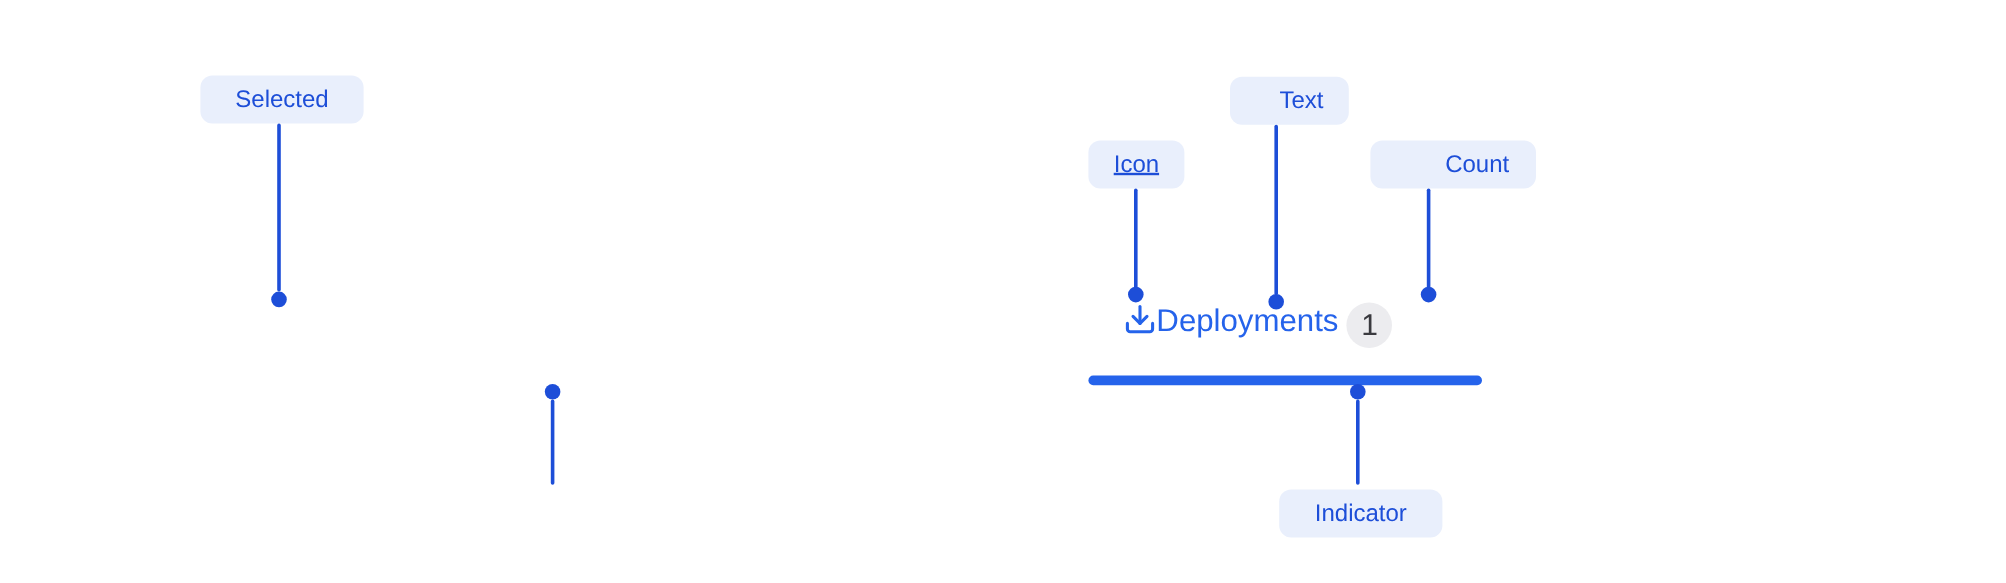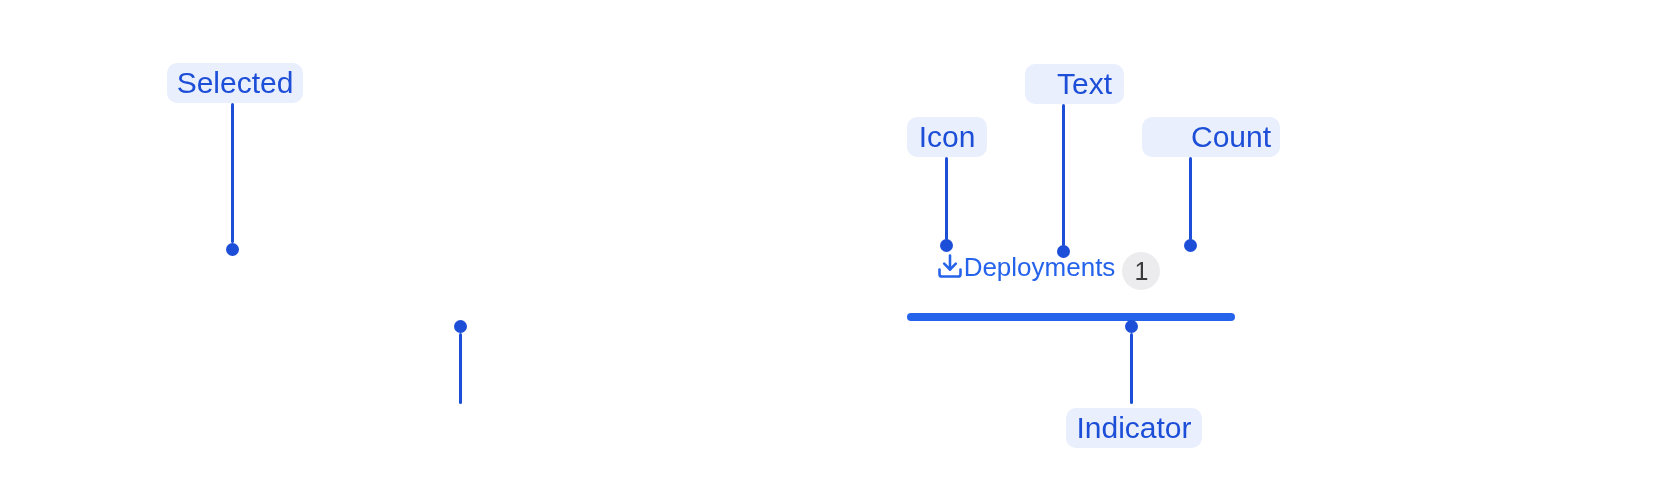--- a/index.html
+++ b/index.html
@@ -45,25 +45,25 @@
   }
   .indicator{
     position:absolute;left:907px;top:313px;width:328px;height:8px;
     border-radius:4px;background:#2563eb;
   }
   
   .chip{
     position:absolute;height:40px;border-radius:10px;
     background:#e9effc;color:#1d4ed8;
     display:flex;align-items:center;justify-content:center;
-    font-size:30px;font-weight:500;white-space:nowrap;
+    font-size:20px;font-weight:500;white-space:nowrap;
   }
   .chip-selected{left:167px;top:63px;width:136px;}
   .chip-bottom-border{left:355px;top:412px;width:213px;}
-  .chip-icon{left:907px;top:117px;width:80px;}
+  .chip-icon{left:907px;top:117px;width:80px;text-decoration:underline;}
   .chip-text{left:1025px;top:64px;width:79px;padding-left:20px;}
   .chip-count{left:1142px;top:117px;width:98px;padding-left:40px;}
   .chip-indicator{left:1066px;top:408px;width:136px;}
   .vline{position:absolute;width:3px;background:#1d4ed8;border-radius:1.5px;}
   .line-selected{left:231px;top:103px;height:140px;}
   .line-bottom-border{left:459px;top:333px;height:71px;}
   .line-icon{left:945px;top:157px;height:83px;}
   .line-text{left:1062px;top:104px;height:142px;}
   .line-count{left:1189px;top:157px;height:83px;}
   .line-indicator{left:1130px;top:333px;height:71px;}

